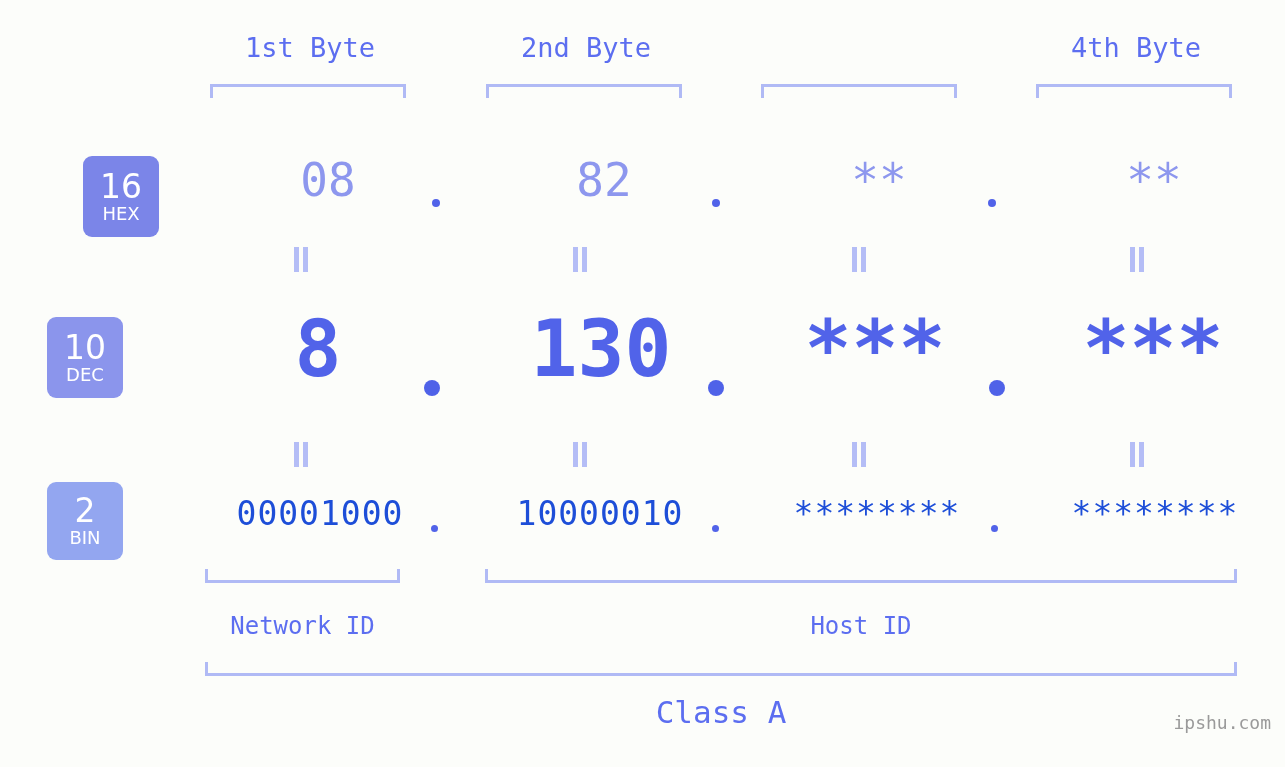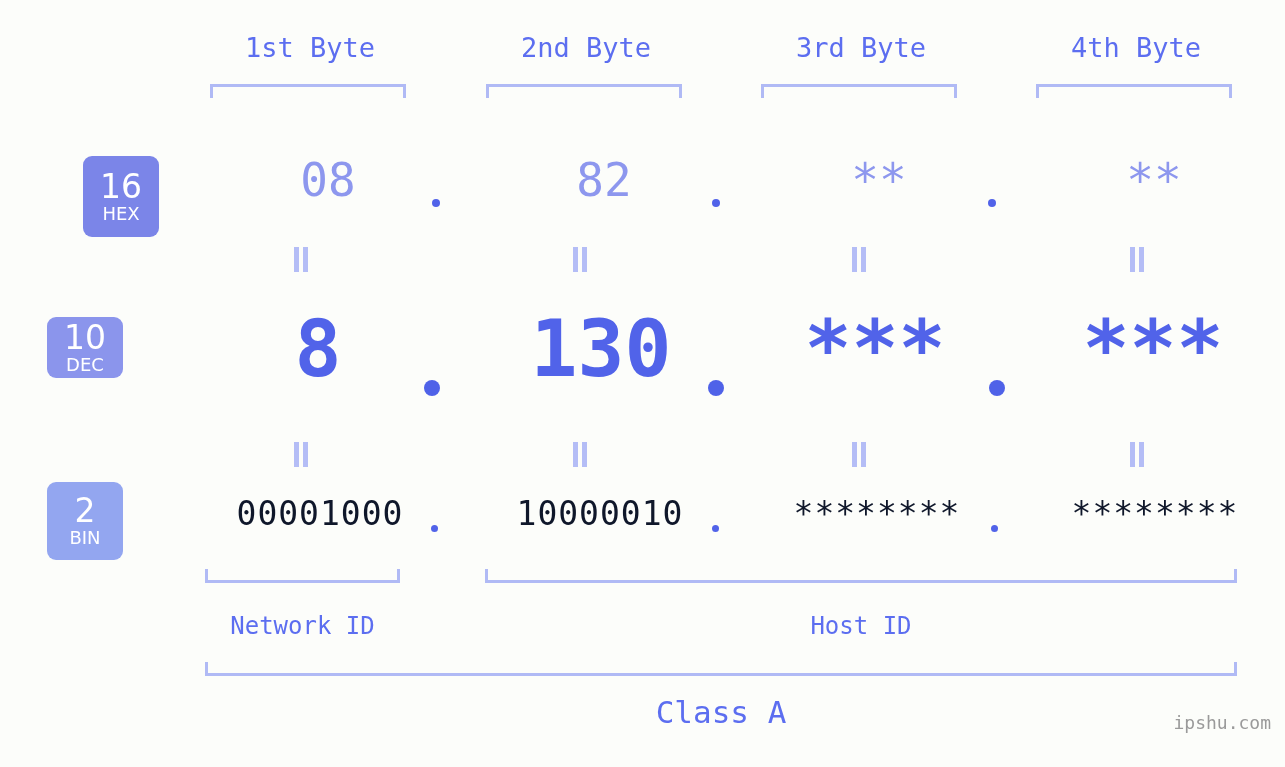--- a/index.html
+++ b/index.html
@@ -68,21 +68,21 @@
     line-height: 33px;
     font-weight: 400;
   }
   .badge .unit {
     font-size: 18px;
     line-height: 20px;
     font-weight: 400;
     margin-top: 1px;
   }
   #badge-hex { top: 156px; height: 81px; background: #7b85e8; margin-left: 36px; }
-  #badge-dec { top: 317px; height: 61px; background: #8b95ec; }
+  #badge-dec { top: 317px; height: 81px; background: #8b95ec; }
   #badge-bin { top: 482px; height: 78px; background: #93a6f0; }
 
   
   .cell {
     position: absolute;
     text-align: center;
     white-space: nowrap;
     font-family: "DejaVu Sans Mono", monospace;
     margin-left: 20px;
   }
@@ -97,21 +97,21 @@
     top: 302px;
     font-size: 78px;
     line-height: 94px;
     color: #5163e9;
     font-weight: 700;
   }
   .row-bin .cell {
     top: 494px;
     font-size: 33px;
     line-height: 40px;
-    color: #0f172a;
+    color: #1d4ed8;
     letter-spacing: 1px;
   }
 
   
   .dot {
     position: absolute;
     border-radius: 50%;
   }
   .dot-hex { width: 8px; height: 8px; background: #5163e9; top: 199px; }
   .dot-dec { width: 16px; height: 16px; background: #4f62e8; top: 380px; }
@@ -160,21 +160,20 @@
     letter-spacing: 0px;
   }
 </style>
 </head>
 <body>
 
 <div class="canvas">
 
   <div class="byte-label" style="left:210px;width:200px;">1st Byte</div>
   <div class="byte-label" style="left:486px;width:200px;">2nd Byte</div>
-  <div class="byte-label" style="left:761px;width:200px;">3rd Byte</div>
   <div class="byte-label" style="left:1036px;width:200px;">4th Byte</div>
 
   <div class="bracket-down" style="left:210px;width:196px;top:84px;"></div>
   <div class="bracket-down" style="left:486px;width:196px;top:84px;"></div>
   <div class="bracket-down" style="left:761px;width:196px;top:84px;"></div>
   <div class="bracket-down" style="left:1036px;width:196px;top:84px;"></div>
 
   <div class="badge" id="badge-hex">
     <span class="num">16</span>
     <span class="unit">HEX</span>

